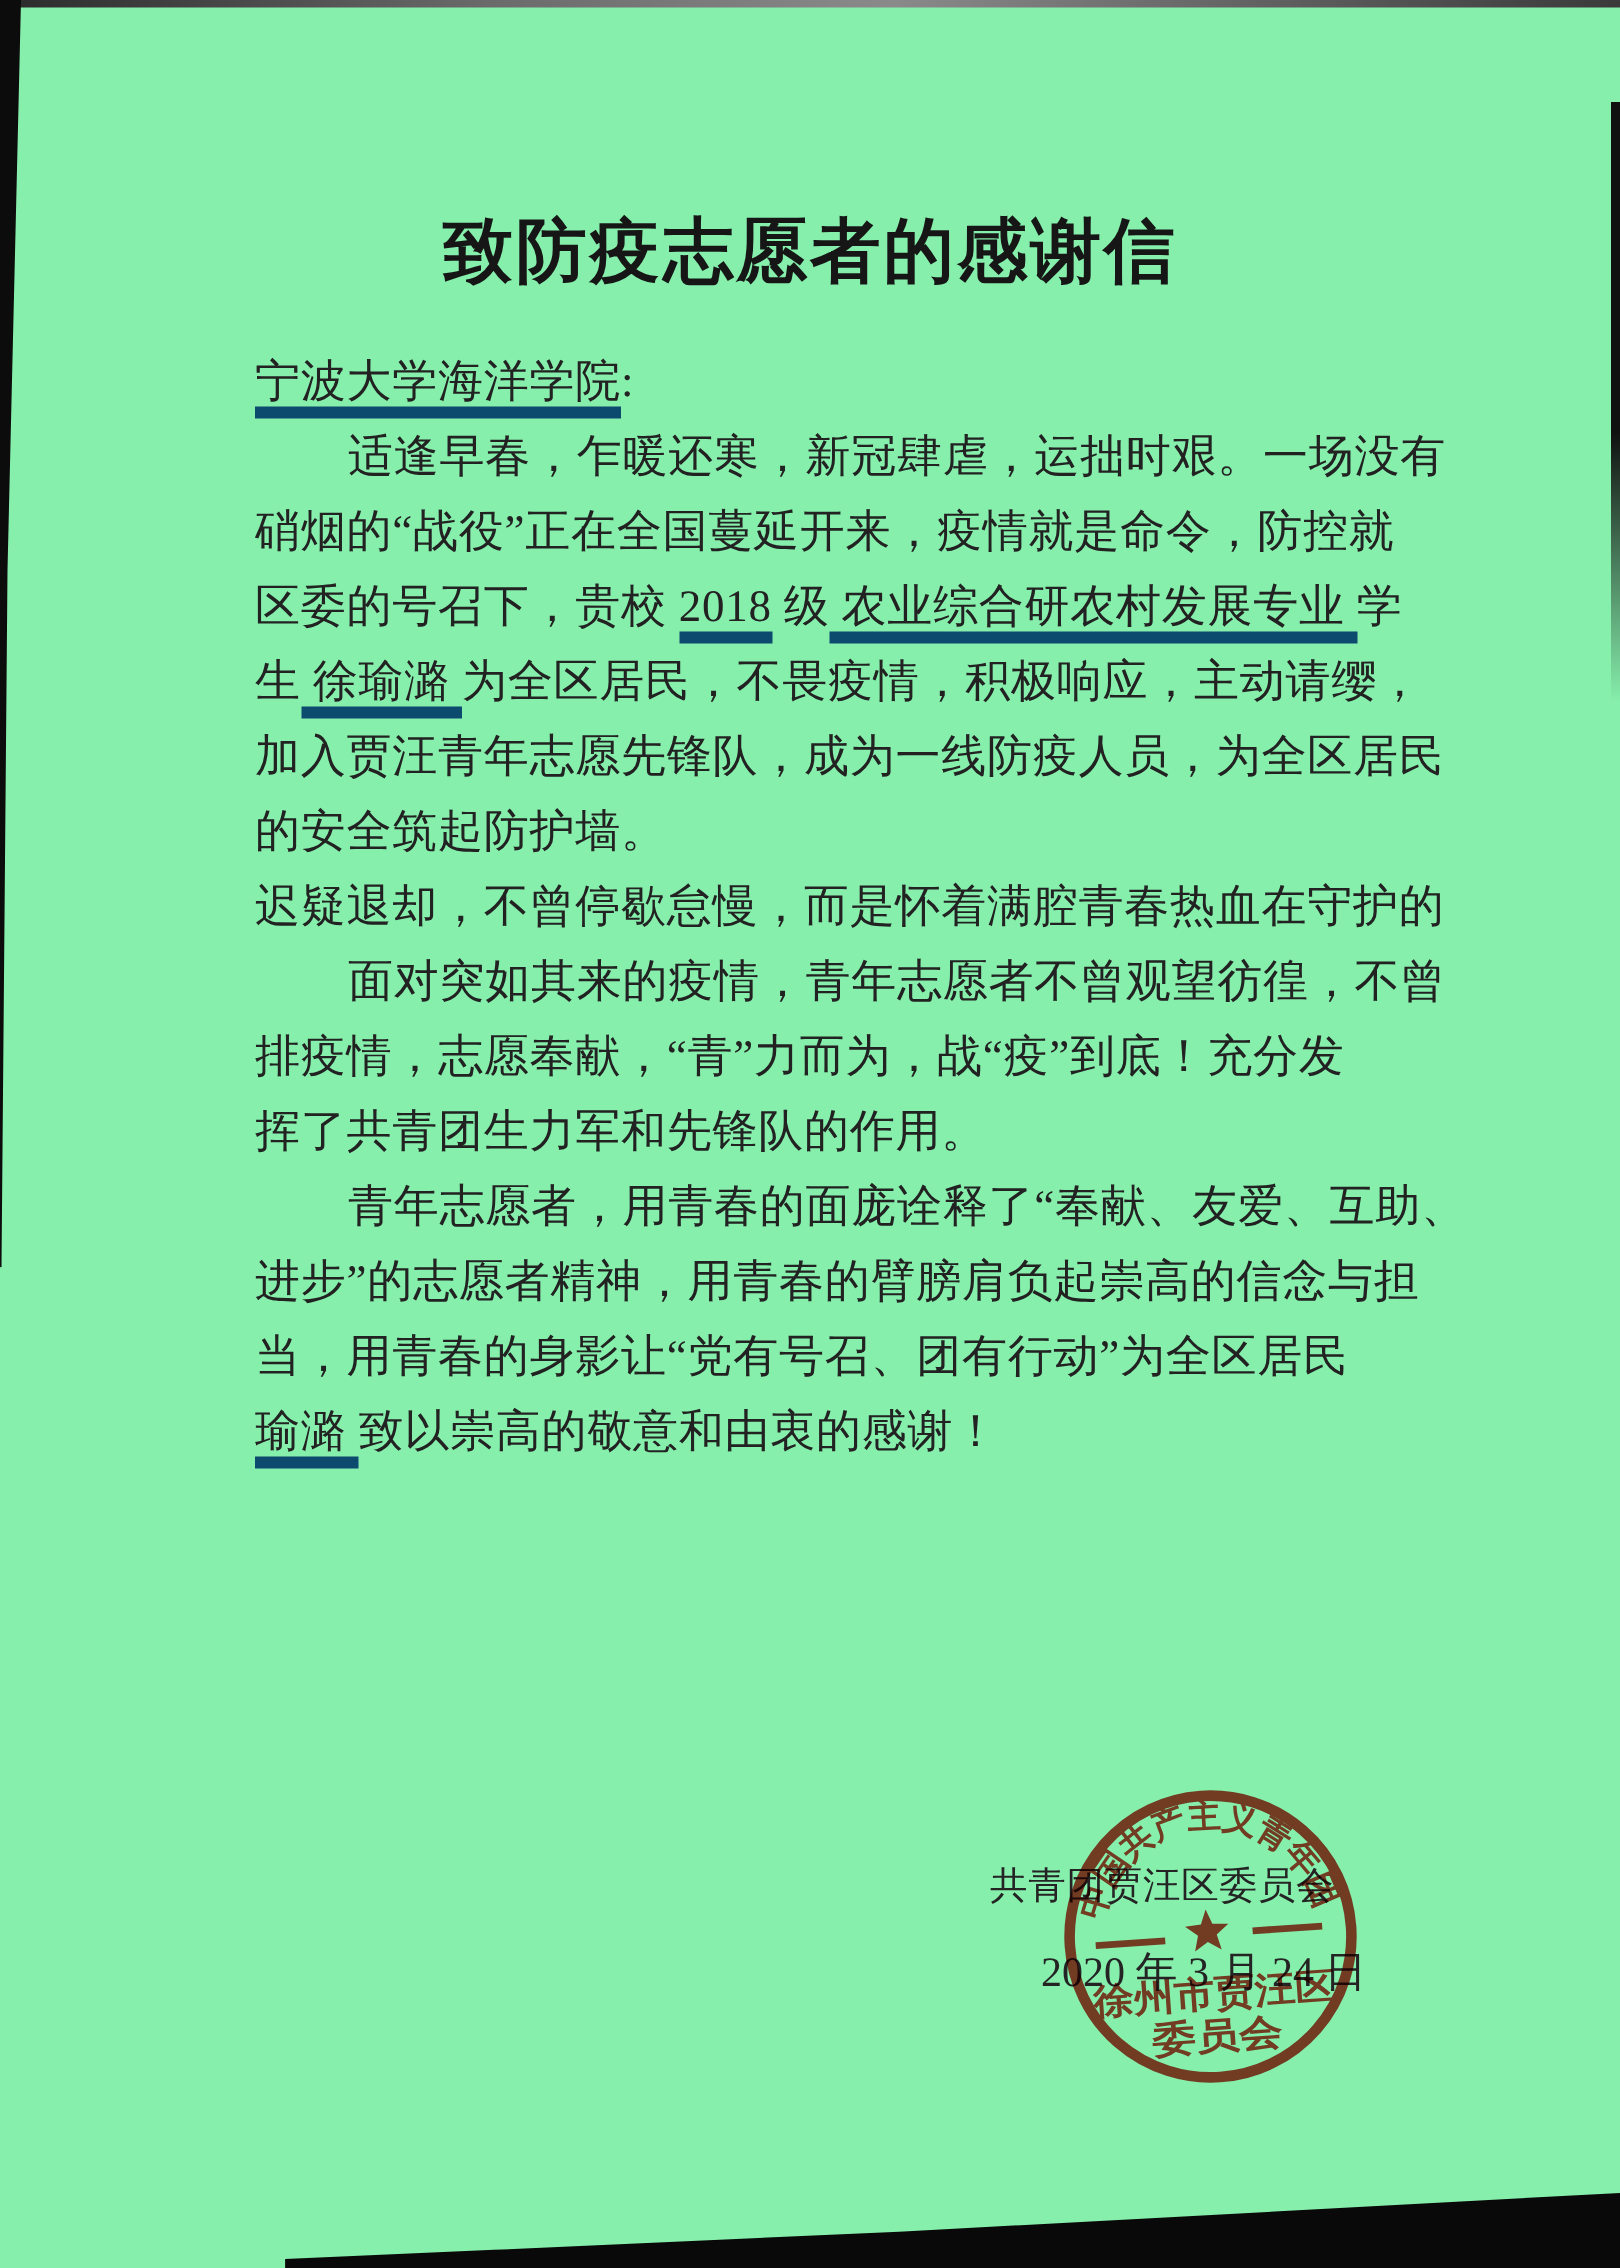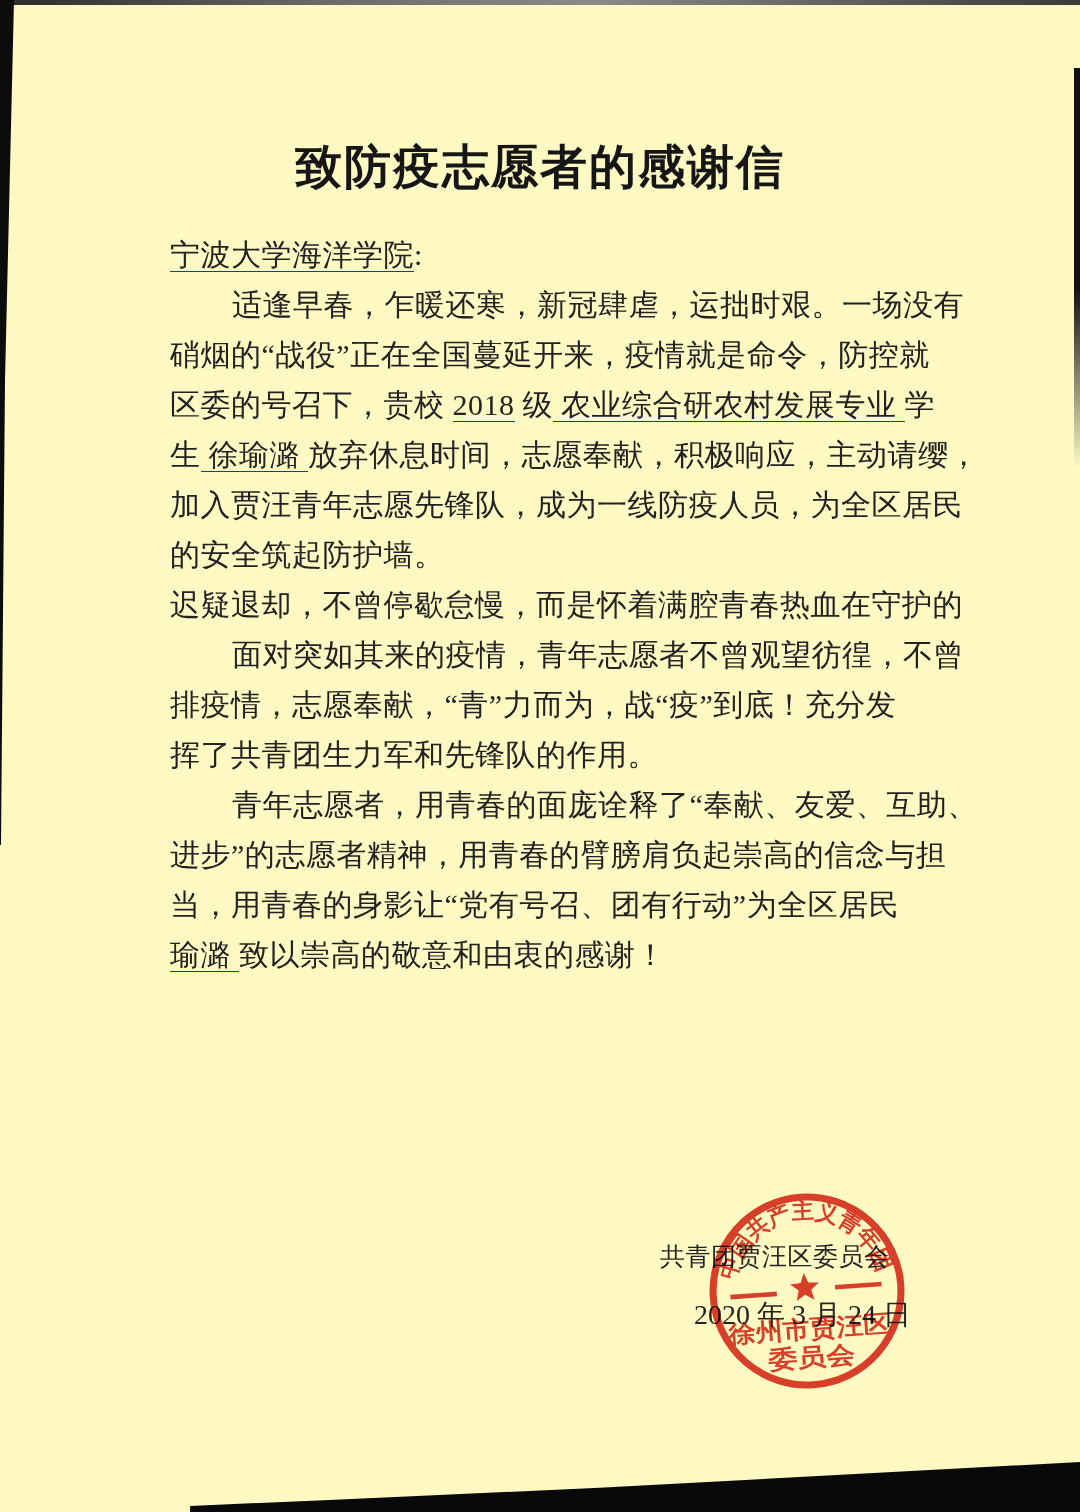--- a/index.html
+++ b/index.html
@@ -1,18 +1,18 @@
 <!DOCTYPE html>
 <html><head>
 <meta charset="utf-8">
 <style>
   html,body{margin:0;padding:0;background:#e8e6e2;}
   .page{
     position:relative;width:1080px;height:1512px;overflow:hidden;
-    background:#fef9c3;
+    background:#86efac;
     font-family:"Liberation Serif","DejaVu Serif",serif;
     color:#1e1e1e;
   }
   
   .scan-top-line{position:absolute;left:0;top:0;width:100%;height:5px;
     background:linear-gradient(90deg,#2a2a2a,#6a6a6a 30%,#8a8a8a 55%,#3a3a3a);}
   .scan-left-wedge{position:absolute;left:0;top:0;width:16px;height:845px;
     background:#0c0c0c;
     -webkit-clip-path:polygon(0 0,14px 0,5px 45%,1px 100%,0 100%);
     clip-path:polygon(0 0,14px 0,5px 45%,1px 100%,0 100%);}
@@ -29,21 +29,21 @@
     font-family:"Liberation Sans","DejaVu Sans",sans-serif;color:#161616;
   }
   .letter-body{
     position:absolute;left:170px;top:230px;width:800px;
     font-size:30px;color:#222;
   }
   .letter-body .line{
     height:50px;line-height:50px;white-space:pre;letter-spacing:0.5px;
   }
   .letter-body .line.indent{text-indent:62px;}
-  .u{border-bottom:1px solid #0c4a6e;}
+  .u{border-bottom:8px solid #0c4a6e;}
   .signature-org{
     position:absolute;left:660px;top:1240px;width:270px;
     font-size:25px;letter-spacing:0.5px;white-space:pre;color:#242424;
   }
   .signature-date{
     position:absolute;left:694px;top:1296px;width:240px;
     font-size:28px;white-space:pre;color:#242424;
   }
   
   .stamp{
@@ -62,21 +62,21 @@
   <div class="scan-right-strip"></div>
   <div class="scan-bottom-wedge"></div>
 
   <h1 class="title">致防疫志愿者的感谢信</h1>
 
   <div class="letter-body">
       <div class="line"><span class="u">宁波大学海洋学院</span><span>:</span></div>
       <div class="line indent"><span>适逢早春，乍暖还寒，新冠肆虐，运拙时艰。一场没有</span></div>
       <div class="line"><span>硝烟的“战役”正在全国蔓延开来，疫情就是命令，防控就</span></div>
       <div class="line"><span>区委的号召下，贵校 </span><span class="u">2018</span><span> 级</span><span class="u"> 农业综合研农村发展专业 </span><span>学</span></div>
-      <div class="line"><span>生</span><span class="u"> 徐瑜潞 </span><span>放弃休息时间，志愿奉献，积极响应，主动请缨，</span></div>
+      <div class="line"><span>生</span><span class="u"> 徐瑜潞 </span><span>为全区居民，不畏疫情，积极响应，主动请缨，</span></div>
       <div class="line"><span>加入贾汪青年志愿先锋队，成为一线防疫人员，为全区居民</span></div>
       <div class="line"><span>的安全筑起防护墙。</span></div>
       <div class="line"><span>迟疑退却，不曾停歇怠慢，而是怀着满腔青春热血在守护的</span></div>
       <div class="line indent"><span>面对突如其来的疫情，青年志愿者不曾观望彷徨，不曾</span></div>
       <div class="line"><span>排疫情，志愿奉献，“青”力而为，战“疫”到底！充分发</span></div>
       <div class="line"><span>挥了共青团生力军和先锋队的作用。</span></div>
       <div class="line indent"><span>青年志愿者，用青春的面庞诠释了“奉献、友爱、互助、</span></div>
       <div class="line"><span>进步”的志愿者精神，用青春的臂膀肩负起崇高的信念与担</span></div>
       <div class="line"><span>当，用青春的身影让“党有号召、团有行动”为全区居民</span></div>
       <div class="line"><span class="u">瑜潞 </span><span>致以崇高的敬意和由衷的感谢！</span></div>

